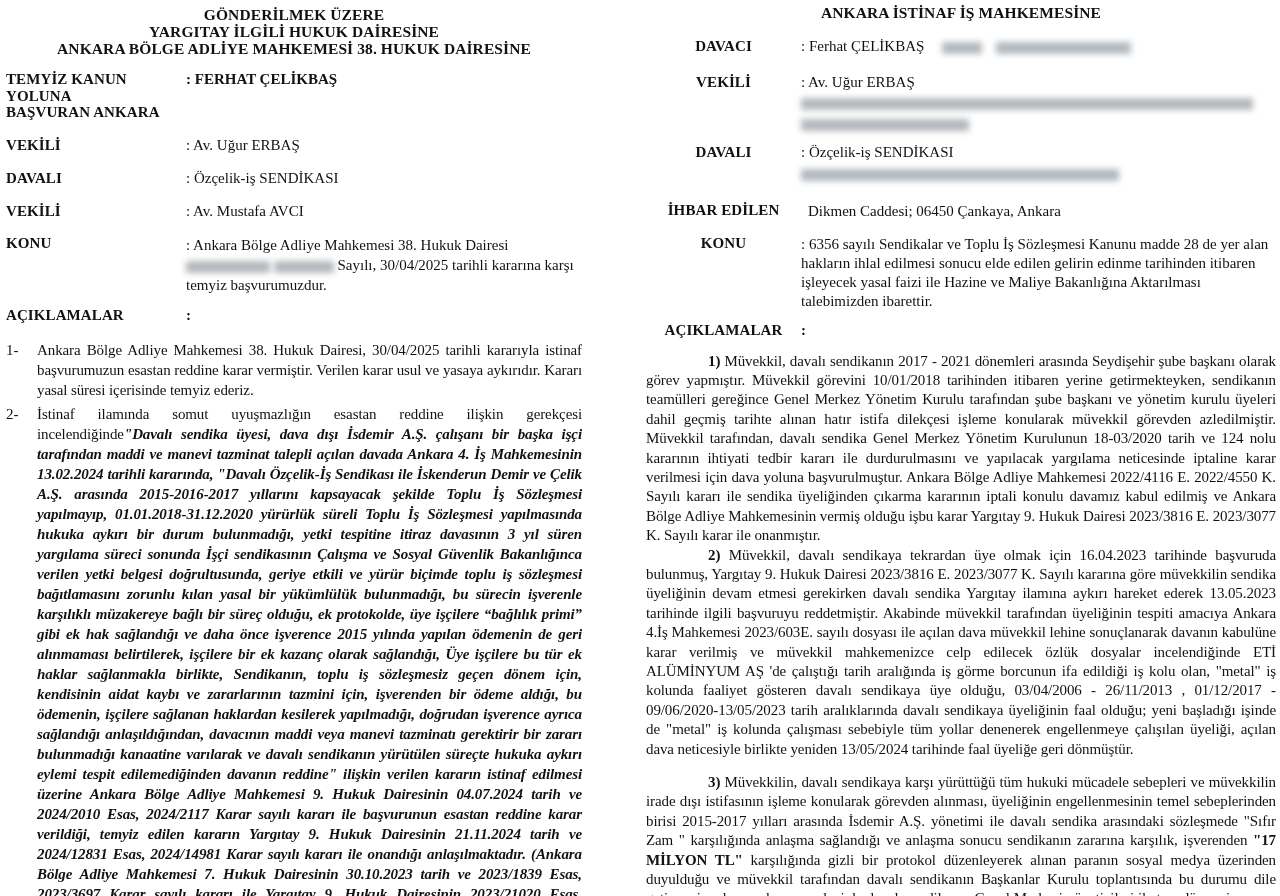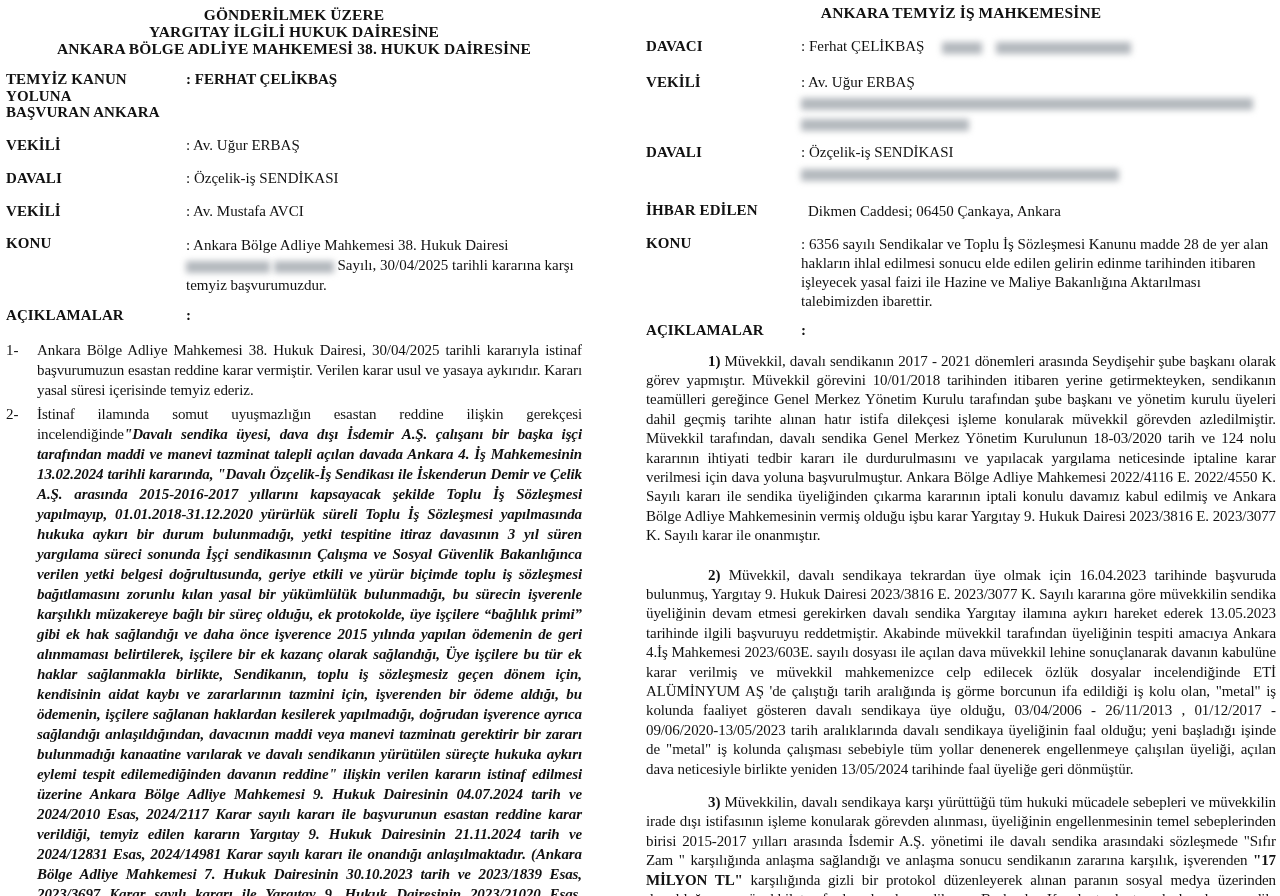--- a/index.html
+++ b/index.html
@@ -9,21 +9,21 @@
     -webkit-font-smoothing:antialiased;
   }
   .page{position:absolute;top:0;}
   .page-left{left:6px;top:6px;width:576px;}
   .page-right{left:646px;top:4px;width:630px;}
   .doc-header{text-align:center;font-weight:bold;font-size:15.5px;line-height:17px;letter-spacing:0.1px;}
   .page-left .doc-header{margin-bottom:14px;}
   .page-right .doc-header{margin-bottom:17px;}
   .frow{display:flex;align-items:flex-start;font-size:15px;line-height:16.5px;}
   .flabel{font-weight:bold;flex:0 0 180px;letter-spacing:0.1px;}
-  .page-right .flabel{flex:0 0 155px;}
+  .page-right .flabel{flex:0 0 155px;text-align:center;}
   .fval{flex:1;}
   .redact{display:inline-block;height:12px;background:#b3b8bd;filter:blur(3px);border-radius:1px;vertical-align:middle;}
   .redact.blk{display:block;}
   .lpara{position:relative;margin-left:31px;font-size:15px;line-height:20px;text-align:justify;letter-spacing:-0.1px;}
   .pnum{position:absolute;left:-31px;top:0;}
   .quote{font-weight:bold;font-style:italic;}
   .rpara{font-size:15px;line-height:19.4px;text-align:justify;text-indent:62px;letter-spacing:-0.1px;}
   .rnum{font-weight:bold;}
   .boldseg{font-weight:bold;}
   .konu-val{max-width:402px;}
@@ -86,21 +86,21 @@
   <div class="lpara">
     <span class="pnum">2-</span><span>İstinaf ilamında somut uyuşmazlığın esastan reddine ilişkin gerekçesi incelendiğinde</span><span class="quote">"Davalı sendika üyesi, dava dışı İsdemir A.Ş. çalışanı bir başka işçi tarafından maddi ve manevi tazminat talepli açılan davada Ankara 4. İş Mahkemesinin 13.02.2024 tarihli kararında, "Davalı Özçelik-İş Sendikası ile İskenderun Demir ve Çelik A.Ş. arasında 2015-2016-2017 yıllarını kapsayacak şekilde Toplu İş Sözleşmesi yapılmayıp, 01.01.2018-31.12.2020 yürürlük süreli Toplu İş Sözleşmesi yapılmasında hukuka aykırı bir durum bulunmadığı, yetki tespitine itiraz davasının 3 yıl süren yargılama süreci sonunda İşçi sendikasının Çalışma ve Sosyal Güvenlik Bakanlığınca verilen yetki belgesi doğrultusunda, geriye etkili ve yürür biçimde toplu iş sözleşmesi bağıtlamasını zorunlu kılan yasal bir yükümlülük bulunmadığı, bu sürecin işverenle karşılıklı müzakereye bağlı bir süreç olduğu, ek protokolde, üye işçilere “bağlılık primi” gibi ek hak sağlandığı ve daha önce işverence 2015 yılında yapılan ödemenin de geri alınmaması belirtilerek, işçilere bir ek kazanç olarak sağlandığı, Üye işçilere bu tür ek haklar sağlanmakla birlikte, Sendikanın, toplu iş sözleşmesiz geçen dönem için, kendisinin aidat kaybı ve zararlarının tazmini için, işverenden bir ödeme aldığı, bu ödemenin, işçilere sağlanan haklardan kesilerek yapılmadığı, doğrudan işverence ayrıca sağlandığı anlaşıldığından, davacının maddi veya manevi tazminatı gerektirir bir zararı bulunmadığı kanaatine varılarak ve davalı sendikanın yürütülen süreçte hukuka aykırı eylemi tespit edilemediğinden davanın reddine" ilişkin verilen kararın istinaf edilmesi üzerine Ankara Bölge Adliye Mahkemesi 9. Hukuk Dairesinin 04.07.2024 tarih ve 2024/2010 Esas, 2024/2117 Karar sayılı kararı ile başvurunun esastan reddine karar verildiği, temyiz edilen kararın Yargıtay 9. Hukuk Dairesinin 21.11.2024 tarih ve 2024/12831 Esas, 2024/14981 Karar sayılı kararı ile onandığı anlaşılmaktadır. (Ankara Bölge Adliye Mahkemesi 7. Hukuk Dairesinin 30.10.2023 tarih ve 2023/1839 Esas, 2023/3697 Karar sayılı kararı ile Yargıtay 9. Hukuk Dairesinin 2023/21020 Esas, 2024/1702 Karar sayılı 08.02.2024 tarihli onama ilamı da aynı doğrultudadır.)</span><br>
     
   </div>
 
 </div>
 
 <div class="page page-right">
 
   <div class="doc-header">
-    <div>ANKARA TEMYİZ İŞ MAHKEMESİNE</div>
+    <div>ANKARA İSTİNAF İŞ MAHKEMESİNE</div>
   </div>
 
   <div class="frow" style="margin-bottom:19px">
     <div class="flabel">DAVACI</div>
     <div class="fval">
       <span>: Ferhat ÇELİKBAŞ</span>
       <span class="redact" style="width:40px;margin-left:14px"></span>
       <span class="redact" style="width:135px;margin-left:10px"></span>
     </div>
   </div>
@@ -132,21 +132,21 @@
   <div class="frow" style="margin-bottom:11px">
     <div class="flabel">KONU</div>
     <div class="fval" style="line-height:19px;max-width:470px">: 6356 sayılı Sendikalar ve Toplu İş Sözleşmesi Kanunu madde 28 de yer alan hakların ihlal edilmesi sonucu elde edilen gelirin edinme tarihinden itibaren işleyecek yasal faizi ile Hazine ve Maliye Bakanlığına Aktarılması talebimizden ibarettir.</div>
   </div>
 
   <div class="frow" style="margin-bottom:13px">
     <div class="flabel">AÇIKLAMALAR</div>
     <div class="fval" style="font-weight:bold">:</div>
   </div>
 
-  <div class="rpara" style="margin-bottom:20px">
+  <div class="rpara" style="">
     <span class="rnum">1)</span><span> Müvekkil, davalı sendikanın 2017 - 2021 dönemleri arasında Seydişehir şube başkanı olarak görev yapmıştır. Müvekkil görevini 10/01/2018 tarihinden itibaren yerine getirmekteyken, sendikanın teamülleri gereğince Genel Merkez Yönetim Kurulu tarafından şube başkanı ve yönetim kurulu üyeleri dahil geçmiş tarihte alınan hatır istifa dilekçesi işleme konularak müvekkil görevden azledilmiştir. Müvekkil tarafından, davalı sendika Genel Merkez Yönetim Kurulunun 18-03/2020 tarih ve 124 nolu kararının ihtiyati tedbir kararı ile durdurulmasını ve yapılacak yargılama neticesinde iptaline karar verilmesi için dava yoluna başvurulmuştur. Ankara Bölge Adliye Mahkemesi 2022/4116 E. 2022/4550 K. Sayılı kararı ile sendika üyeliğinden çıkarma kararının iptali konulu davamız kabul edilmiş ve Ankara Bölge Adliye Mahkemesinin vermiş olduğu işbu karar Yargıtay 9. Hukuk Dairesi 2023/3816 E. 2023/3077 K. Sayılı karar ile onanmıştır.</span>
   </div>
 
   <div class="rpara" style="margin-bottom:14px">
     <span class="rnum">2)</span><span> Müvekkil, davalı sendikaya tekrardan üye olmak için 16.04.2023 tarihinde başvuruda bulunmuş, Yargıtay 9. Hukuk Dairesi 2023/3816 E. 2023/3077 K. Sayılı kararına göre müvekkilin sendika üyeliğinin devam etmesi gerekirken davalı sendika Yargıtay ilamına aykırı hareket ederek 13.05.2023 tarihinde ilgili başvuruyu reddetmiştir. Akabinde müvekkil tarafından üyeliğinin tespiti amacıya Ankara 4.İş Mahkemesi 2023/603E. sayılı dosyası ile açılan dava müvekkil lehine sonuçlanarak davanın kabulüne karar verilmiş ve müvekkil mahkemenizce celp edilecek özlük dosyalar incelendiğinde ETİ ALÜMİNYUM AŞ 'de çalıştığı tarih aralığında iş görme borcunun ifa edildiği iş kolu olan, "metal" iş kolunda faaliyet gösteren davalı sendikaya üye olduğu, 03/04/2006 - 26/11/2013 , 01/12/2017 - 09/06/2020-13/05/2023 tarih aralıklarında davalı sendikaya üyeliğinin faal olduğu; yeni başladığı işinde de "metal" iş kolunda çalışması sebebiyle tüm yollar denenerek engellenmeye çalışılan üyeliği, açılan dava neticesiyle birlikte yeniden 13/05/2024 tarihinde faal üyeliğe geri dönmüştür.</span>
   </div>
 
   <div class="rpara">
     <span class="rnum">3)</span><span> Müvekkilin, davalı sendikaya karşı yürüttüğü tüm hukuki mücadele sebepleri ve müvekkilin irade dışı istifasının işleme konularak görevden alınması, üyeliğinin engellenmesinin temel sebeplerinden birisi 2015-2017 yılları arasında İsdemir A.Ş. yönetimi ile davalı sendika arasındaki sözleşmede "Sıfır Zam " karşılığında anlaşma sağlandığı ve anlaşma sonucu sendikanın zararına karşılık, işverenden </span><span class="boldseg">"17 MİLYON TL"</span><span> karşılığında gizli bir protokol düzenleyerek alınan paranın sosyal medya üzerinden duyulduğu ve müvekkil tarafından davalı sendikanın Başkanlar Kurulu toplantısında bu durumu dile getirmesi ve karşı çıkması nedeniyle davalı sendikanın Genel Merkezi yöneticileri ile ters düşmesi sonucu gelişen olaylardır.</span>
   </div>

